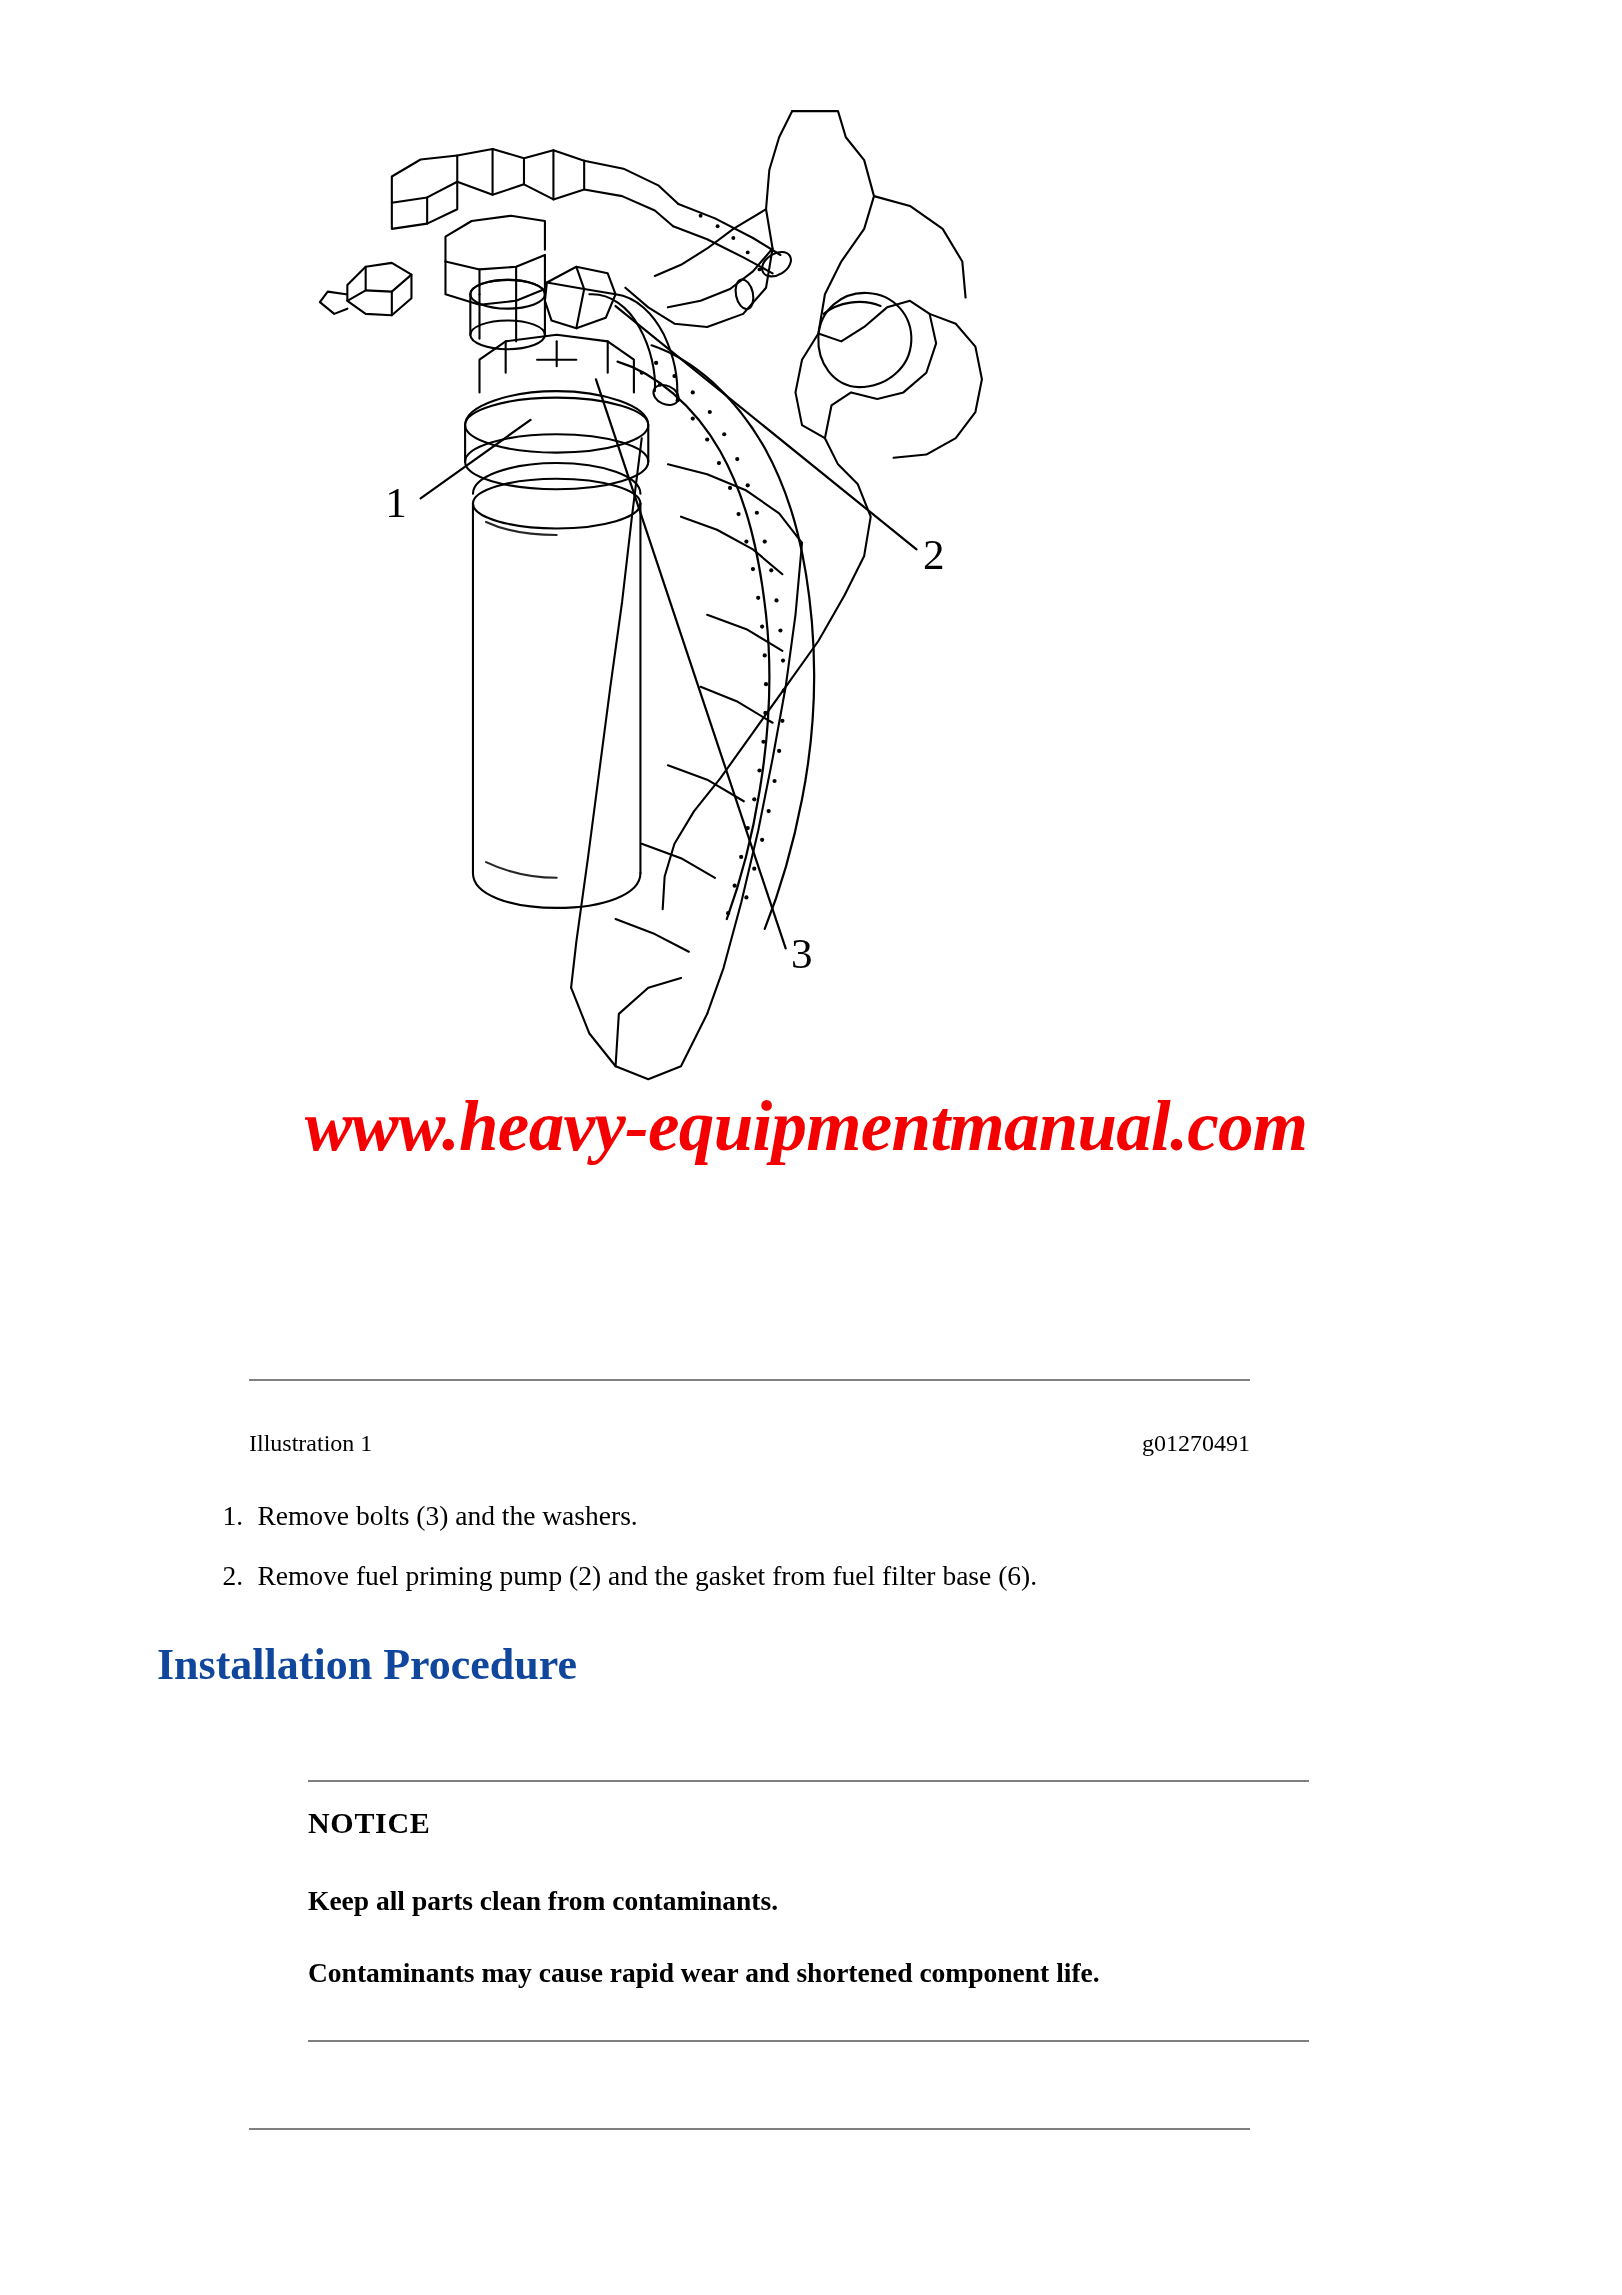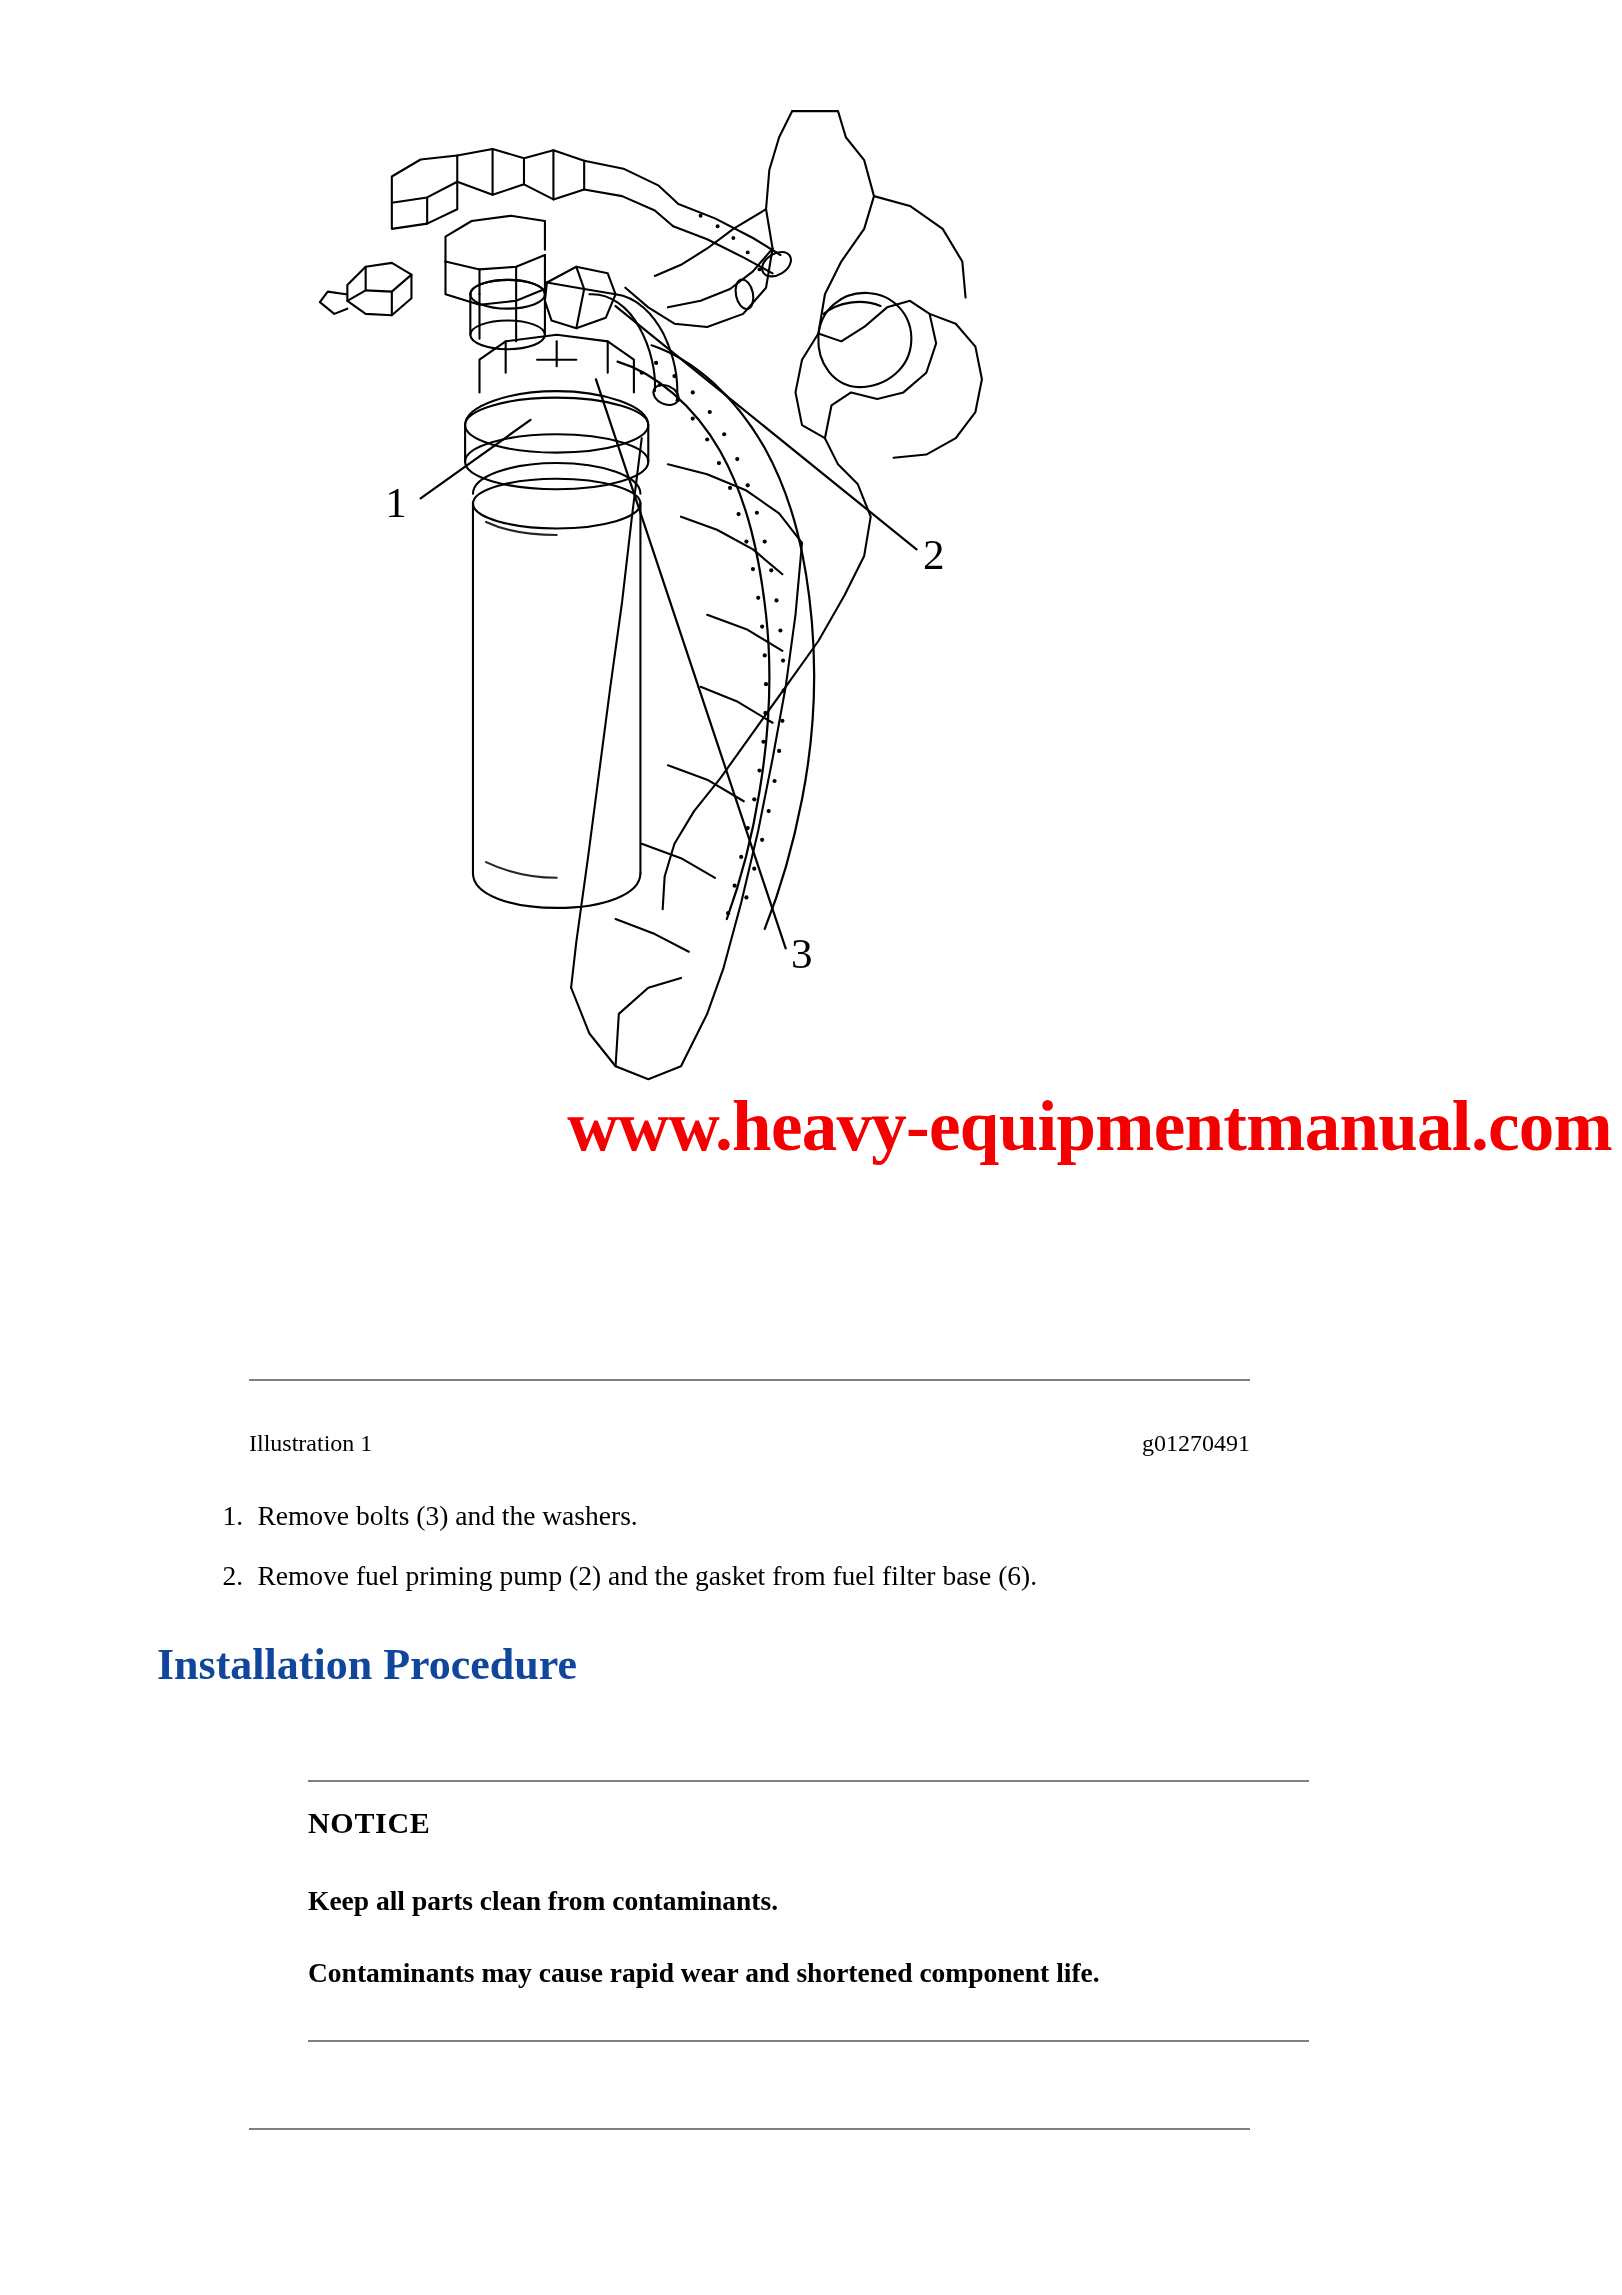--- a/index.html
+++ b/index.html
@@ -36,27 +36,28 @@
     top: 98px;
     width: 1021px;
     height: 1243px;
   }
 
   .watermark {
     position: absolute;
     left: 0;
     top: 1086px;
     width: 1612px;
-    text-align: right;
+    text-align: center;
     color: #f50000;
     font-family: "Liberation Serif", serif;
     font-size: 71px;
     font-weight: 700;
     letter-spacing: -0.7px;
     white-space: nowrap;
+    font-style: italic;
   }
 
   
   .rule {
     position: absolute;
     background: #808080;
     height: 2px;
   }
   .rule-illus-top {
     left: 249px;

